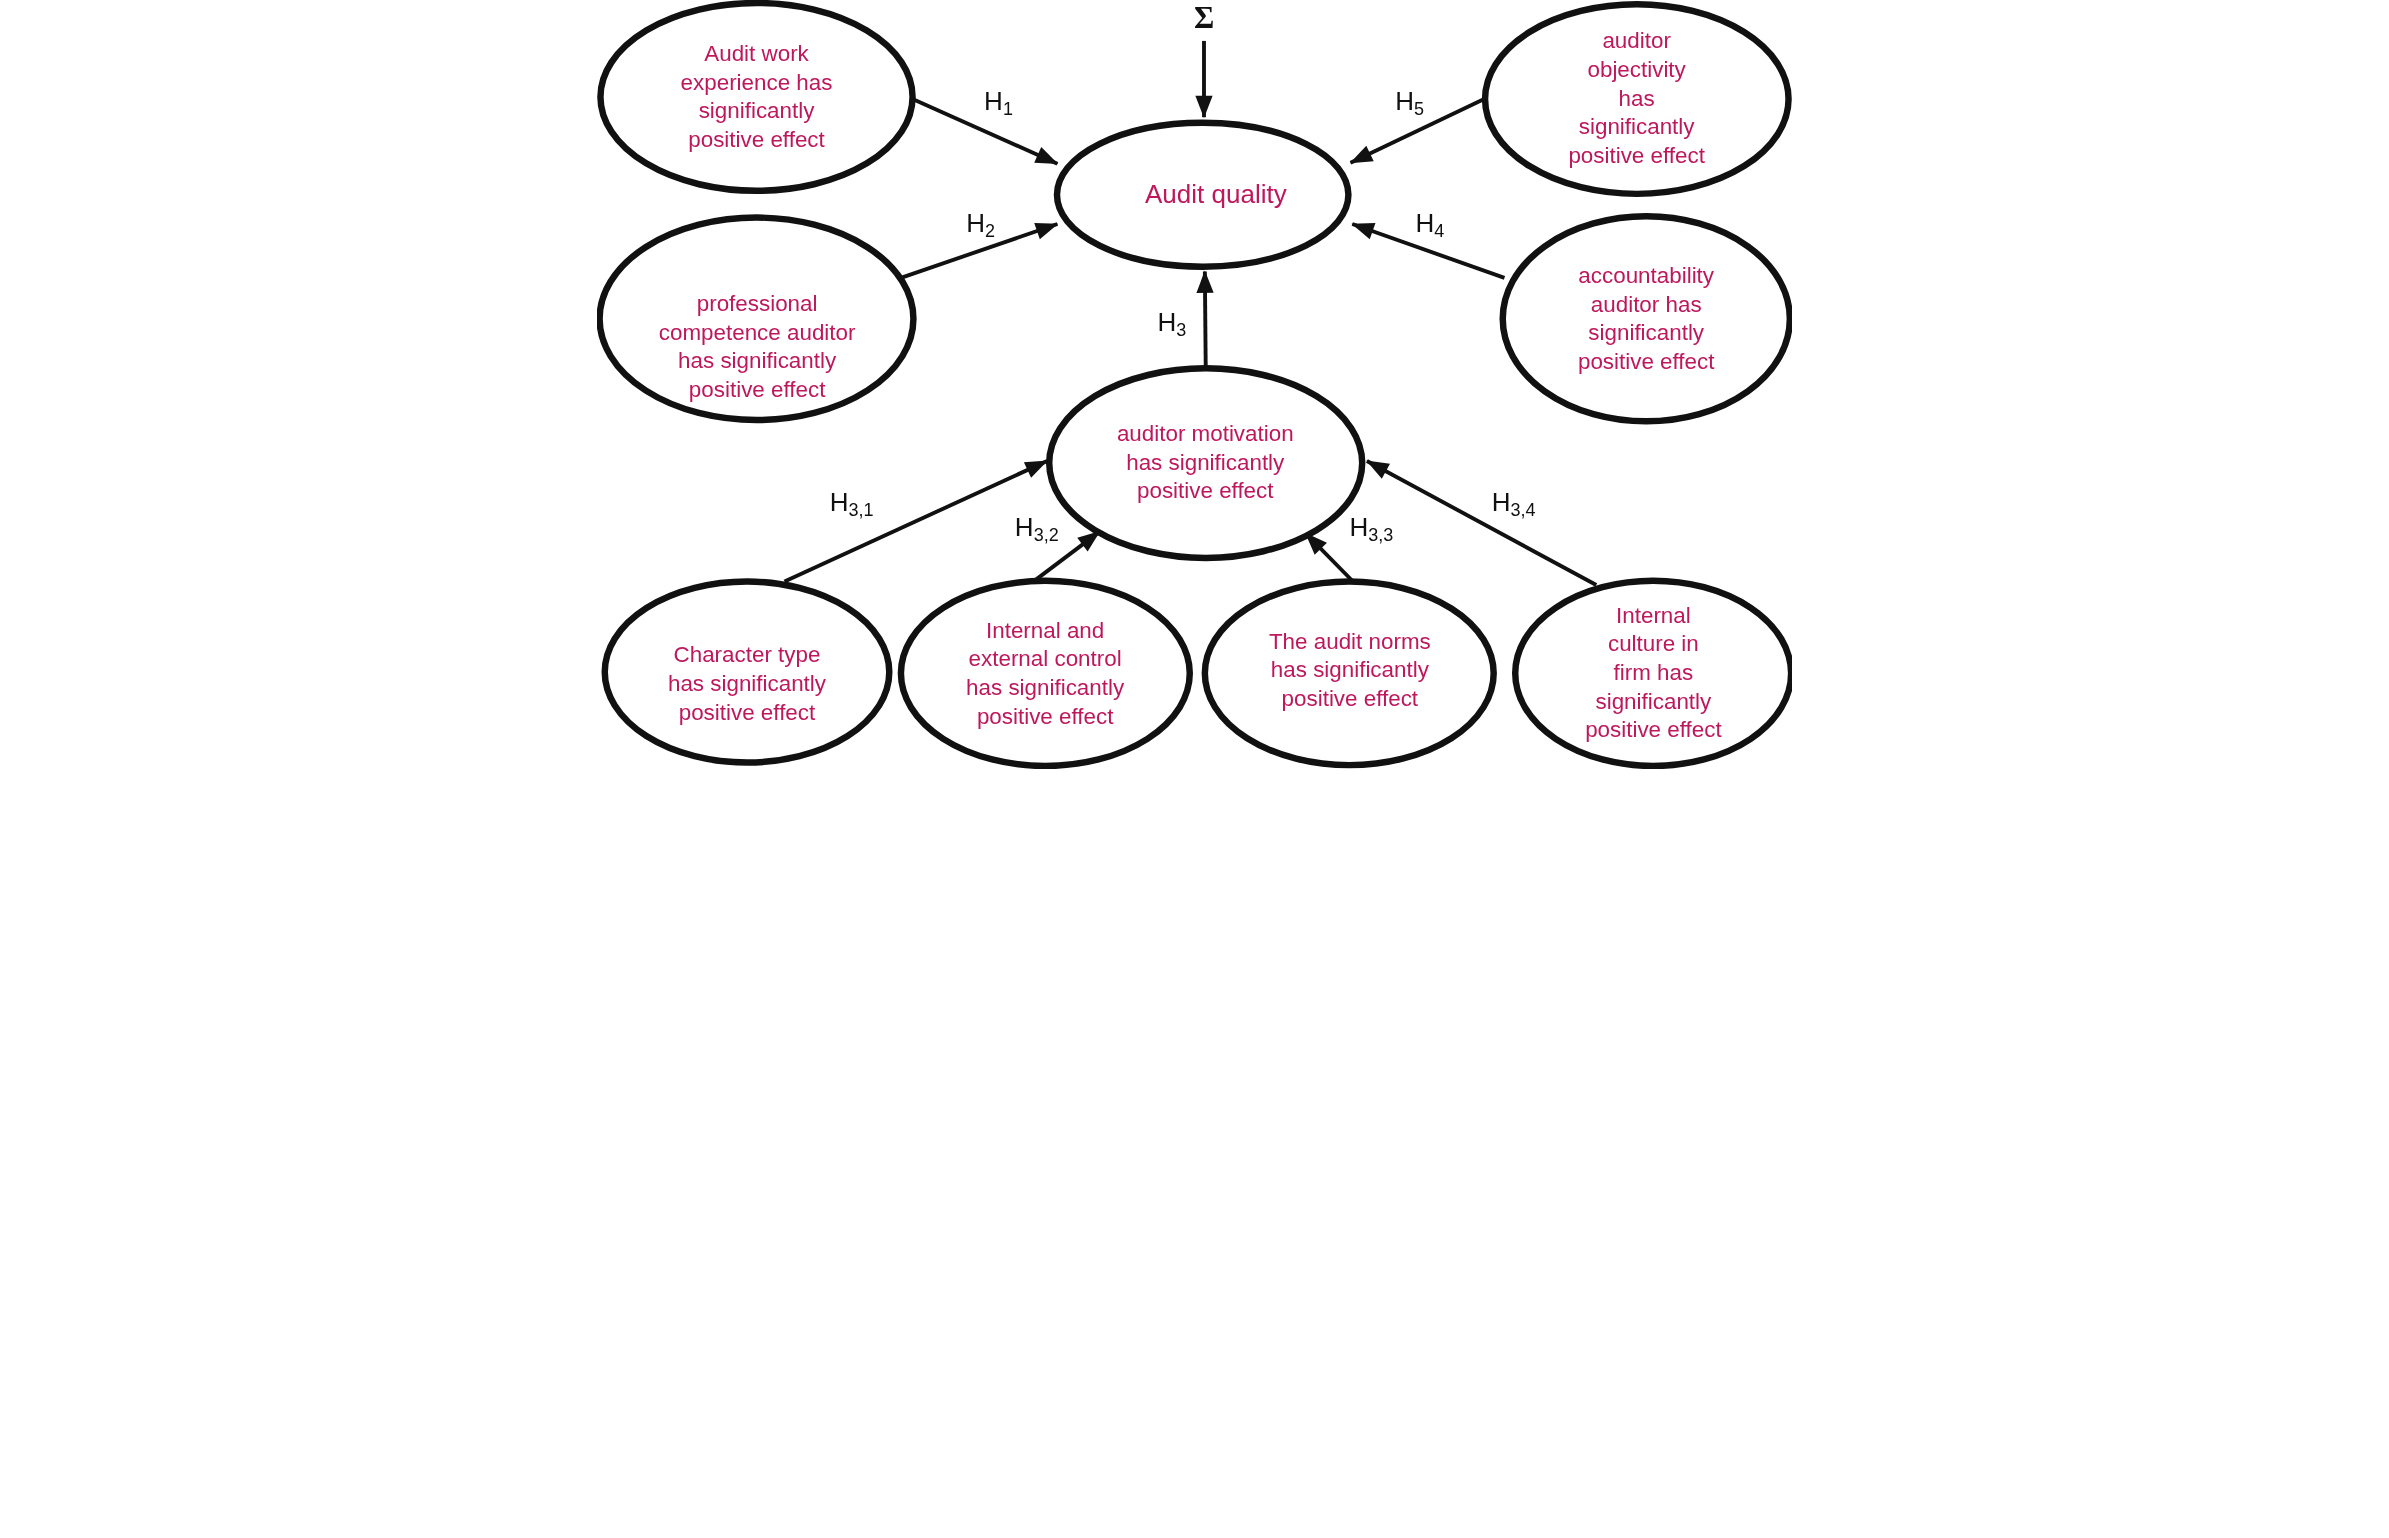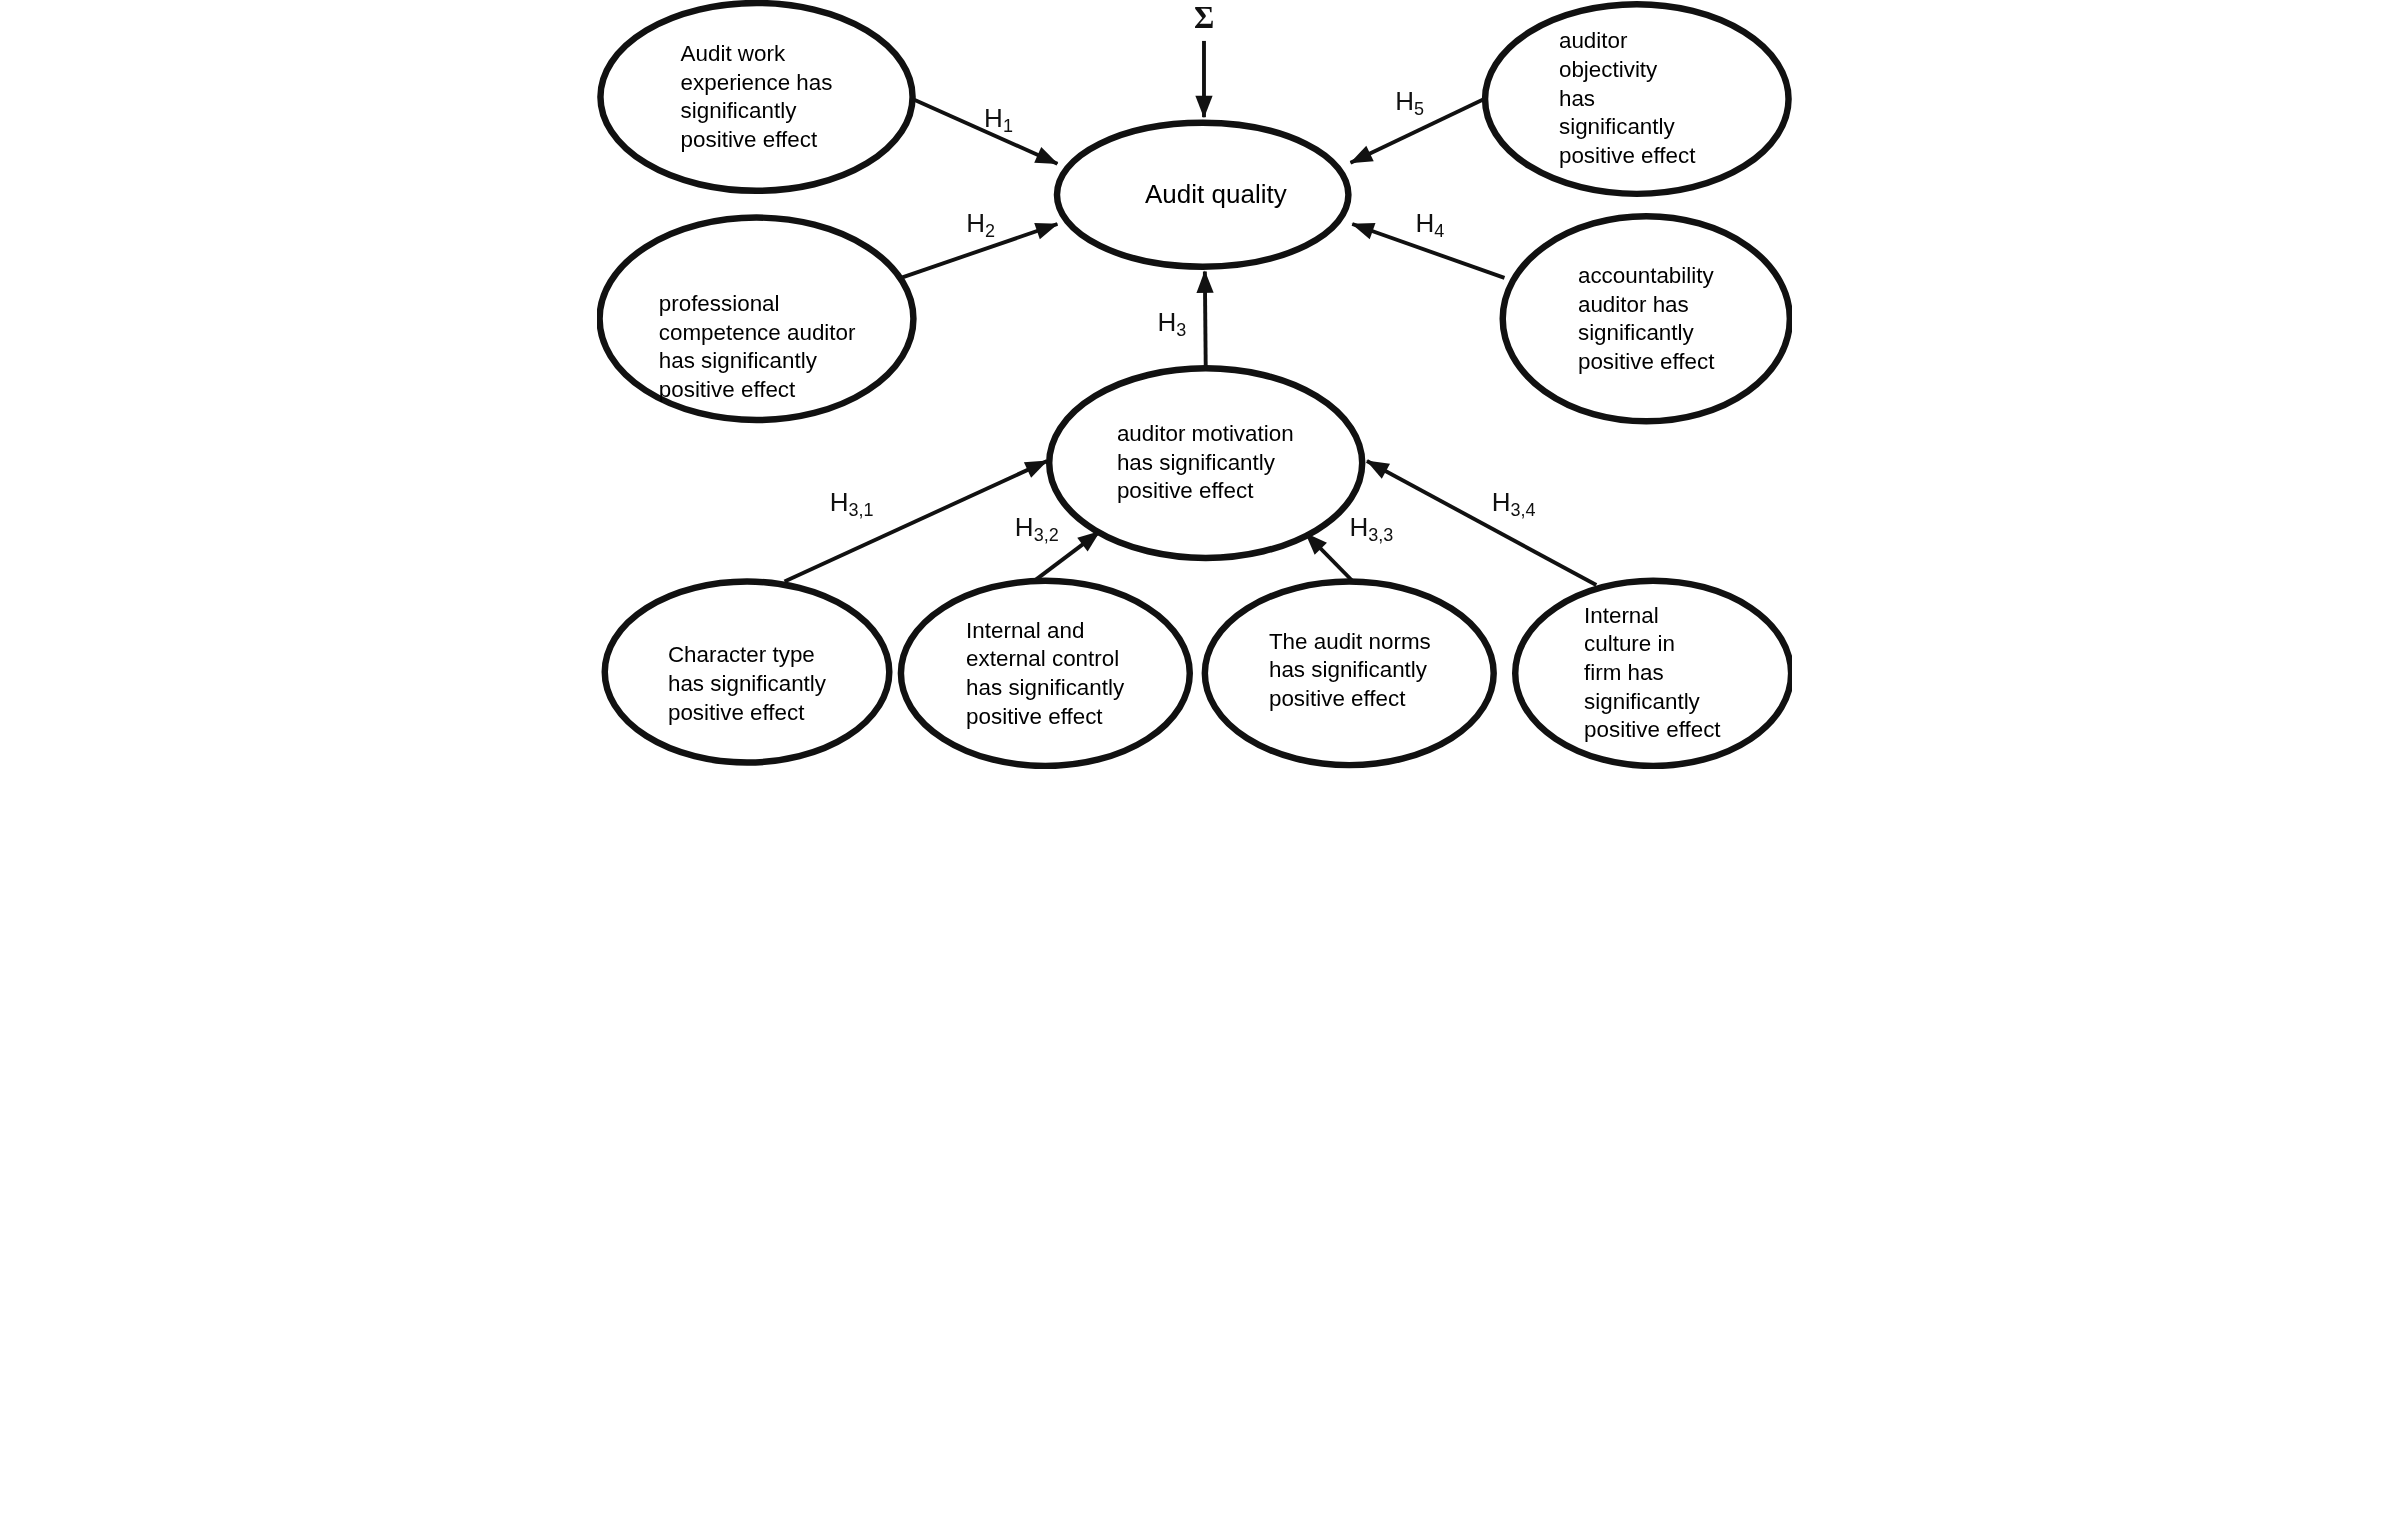--- a/index.html
+++ b/index.html
@@ -28,25 +28,25 @@
     stroke-width: 15;
   }
   .arrow-line {
     stroke: #111111;
     stroke-width: 9;
     fill: none;
   }
   .lbl {
     position: absolute;
     transform: translate(-50%, -50%);
-    text-align: left;
+    text-align: center;
     white-space: pre-line;
     font-size: 22.4px;
     line-height: 1.28;
-    color: #000000;
+    color: #be185d;
   }
   .lbl-center-node {
     font-size: 26px;
     white-space: nowrap;
     margin-left: 13px;
   }
   .hlabel {
     position: absolute;
     transform: translate(-50%, -50%);
     font-size: 26px;
@@ -131,21 +131,21 @@
 has significantly
 positive effect</div>
   <div class="lbl" style="left:63.0%;  top:87.2%;">The audit norms
 has significantly
 positive effect</div>
   <div class="lbl" style="left:88.4%;  top:87.6%;">Internal culture in
 firm has
 significantly
 positive effect</div>
 
-  <div class="hlabel" style="left:33.6%; top:13.4%;margin-top:17px;">
+  <div class="hlabel" style="left:33.6%; top:13.4%;">
     <span>H</span><span class="sub">1</span>
   </div>
   <div class="hlabel" style="left:32.1%; top:29.3%;">
     <span>H</span><span class="sub">2</span>
   </div>
   <div class="hlabel" style="left:48.1%; top:42.1%;">
     <span>H</span><span class="sub">3</span>
   </div>
   <div class="hlabel" style="left:69.7%; top:29.3%;">
     <span>H</span><span class="sub">4</span>

